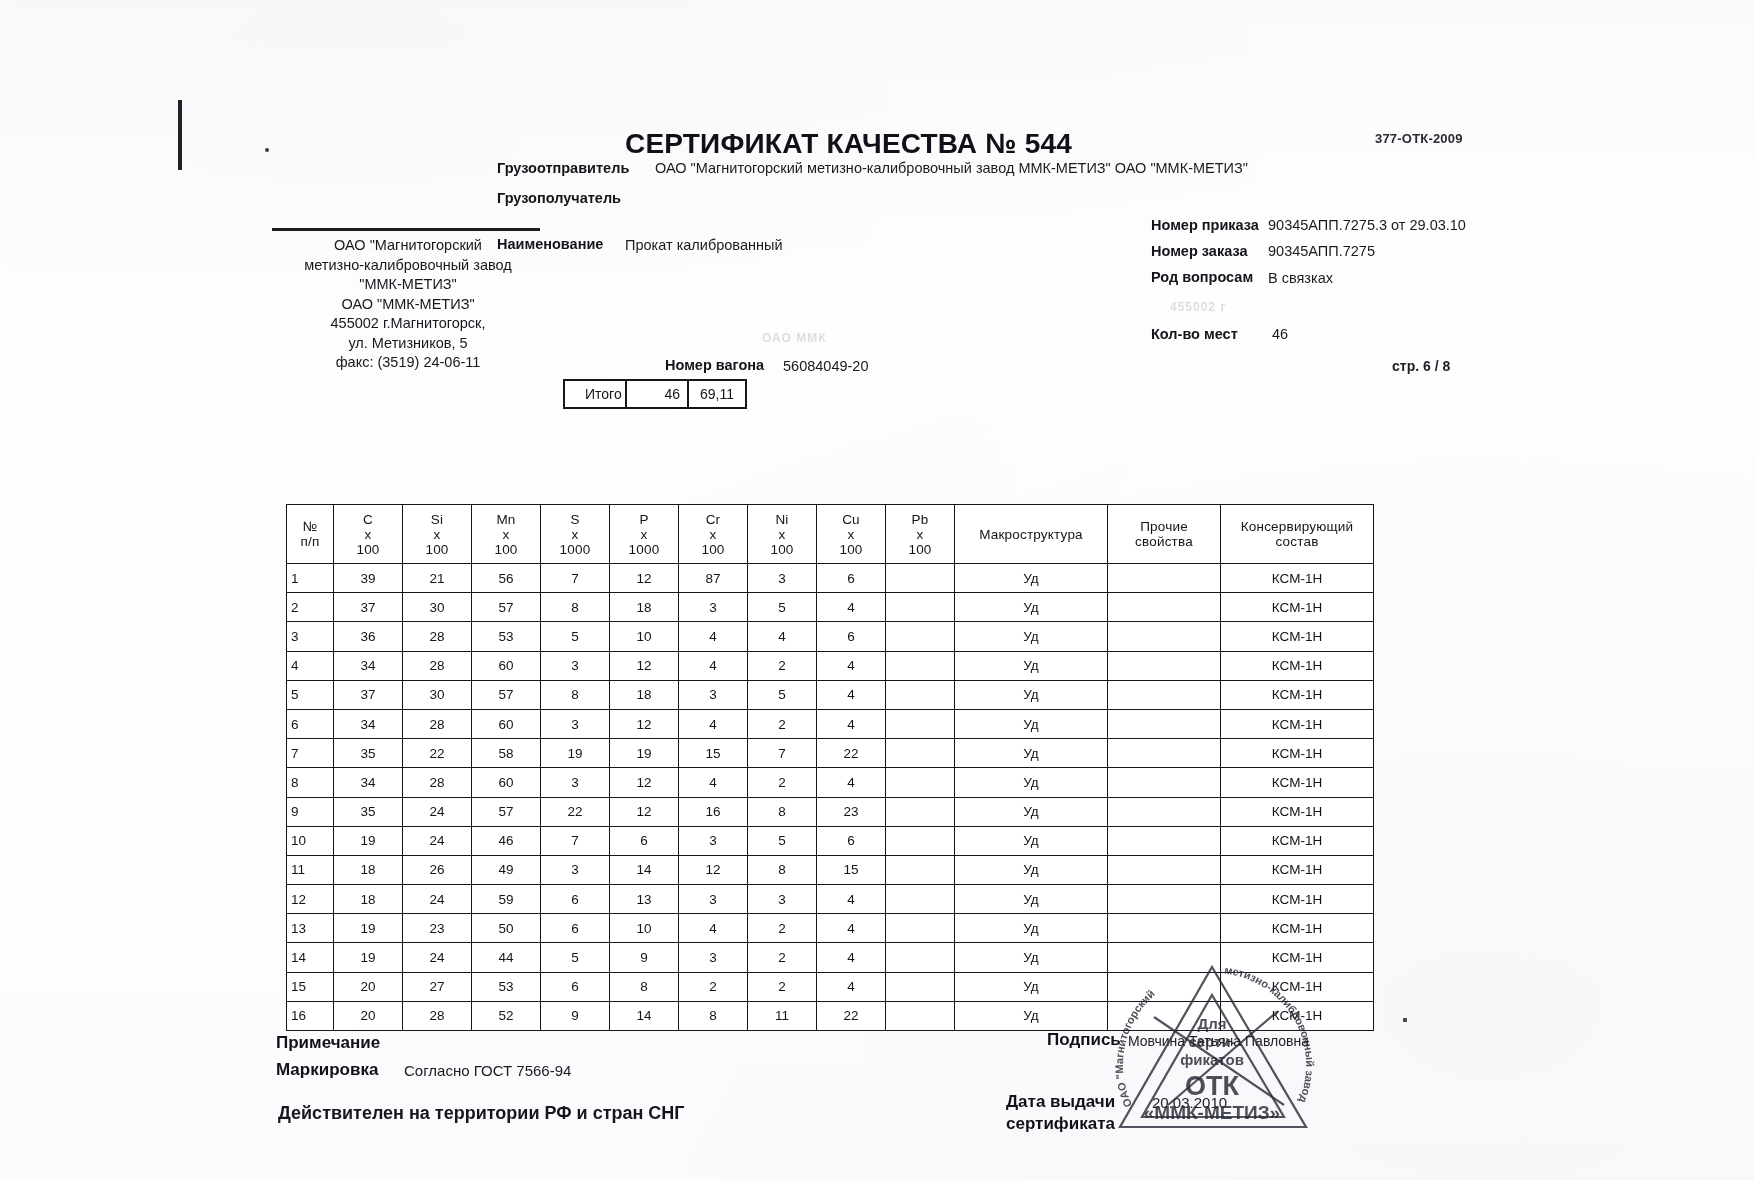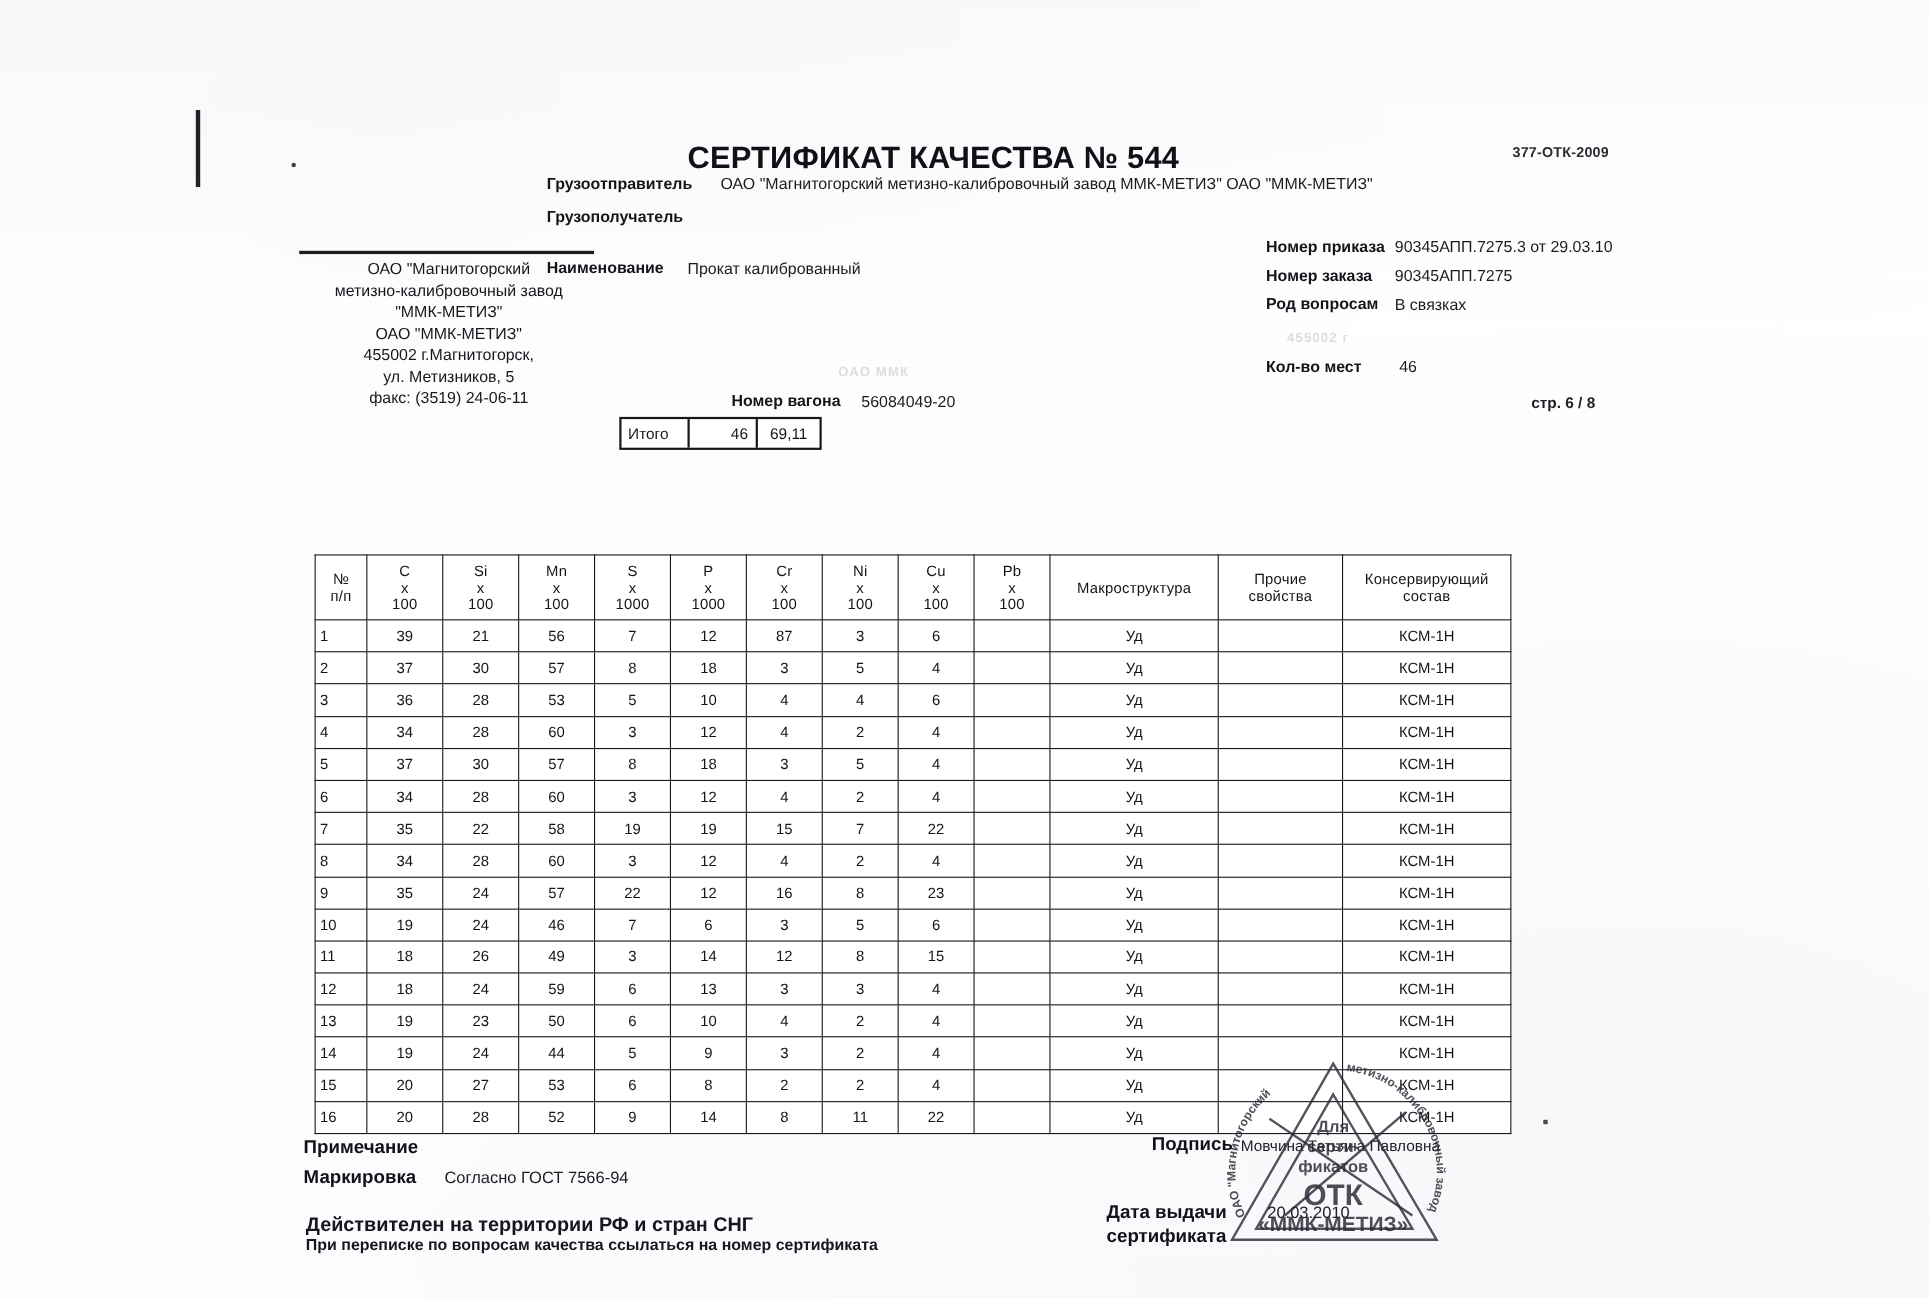--- a/index.html
+++ b/index.html
@@ -174,21 +174,21 @@
     font-size: 14px;
     background: #fff;
   }
   #totals-box .cell {
     display: flex;
     align-items: center;
     height: 100%;
     box-sizing: border-box;
     white-space: nowrap;
   }
-  #tot-label { width: 62px; padding-left: 6px; justify-content: flex-start; border-right: 2px solid #16171d; }
+  #tot-label { width: 62px; padding-left: 20px; justify-content: flex-start; border-right: 2px solid #16171d; }
   #tot-count { width: 62px; padding-right: 7px; justify-content: flex-end; border-right: 2px solid #16171d; }
   #tot-weight { width: 56px; justify-content: center; }
 
   
   .ghost {
     position: absolute;
     color: rgba(60,62,72,0.17);
     font-size: 12px;
     letter-spacing: 1px;
     font-weight: bold;
@@ -660,21 +660,20 @@
           <td class="col-other"></td>
           <td class="col-cons">КСМ-1Н</td>
         </tr>
       </tbody>
   </table>
 
   <div class="abs" id="note-title">Примечание</div>
   <div class="abs" id="mark-label">Маркировка</div>
   <div class="abs" id="mark-value">Согласно ГОСТ 7566-94</div>
   <div class="abs" id="valid-line-1">Действителен на территории РФ и стран СНГ</div>
-  <div class="abs" id="valid-line-2">При переписке по вопросам качества ссылаться на номер сертификата</div>
 
   <div class="abs" id="lbl-signature">Подпись</div>
   <div class="abs" id="val-signature">Мовчина Татьяна Павловна</div>
   <div class="abs" id="lbl-date-1">Дата выдачи</div>
   <div class="abs" id="lbl-date-2">сертификата</div>
   <div class="abs" id="val-date">20.03.2010</div>
 
   <div class="abs" id="stamp">
     <svg viewBox="0 0 210 190" aria-hidden="true">
       <defs>

